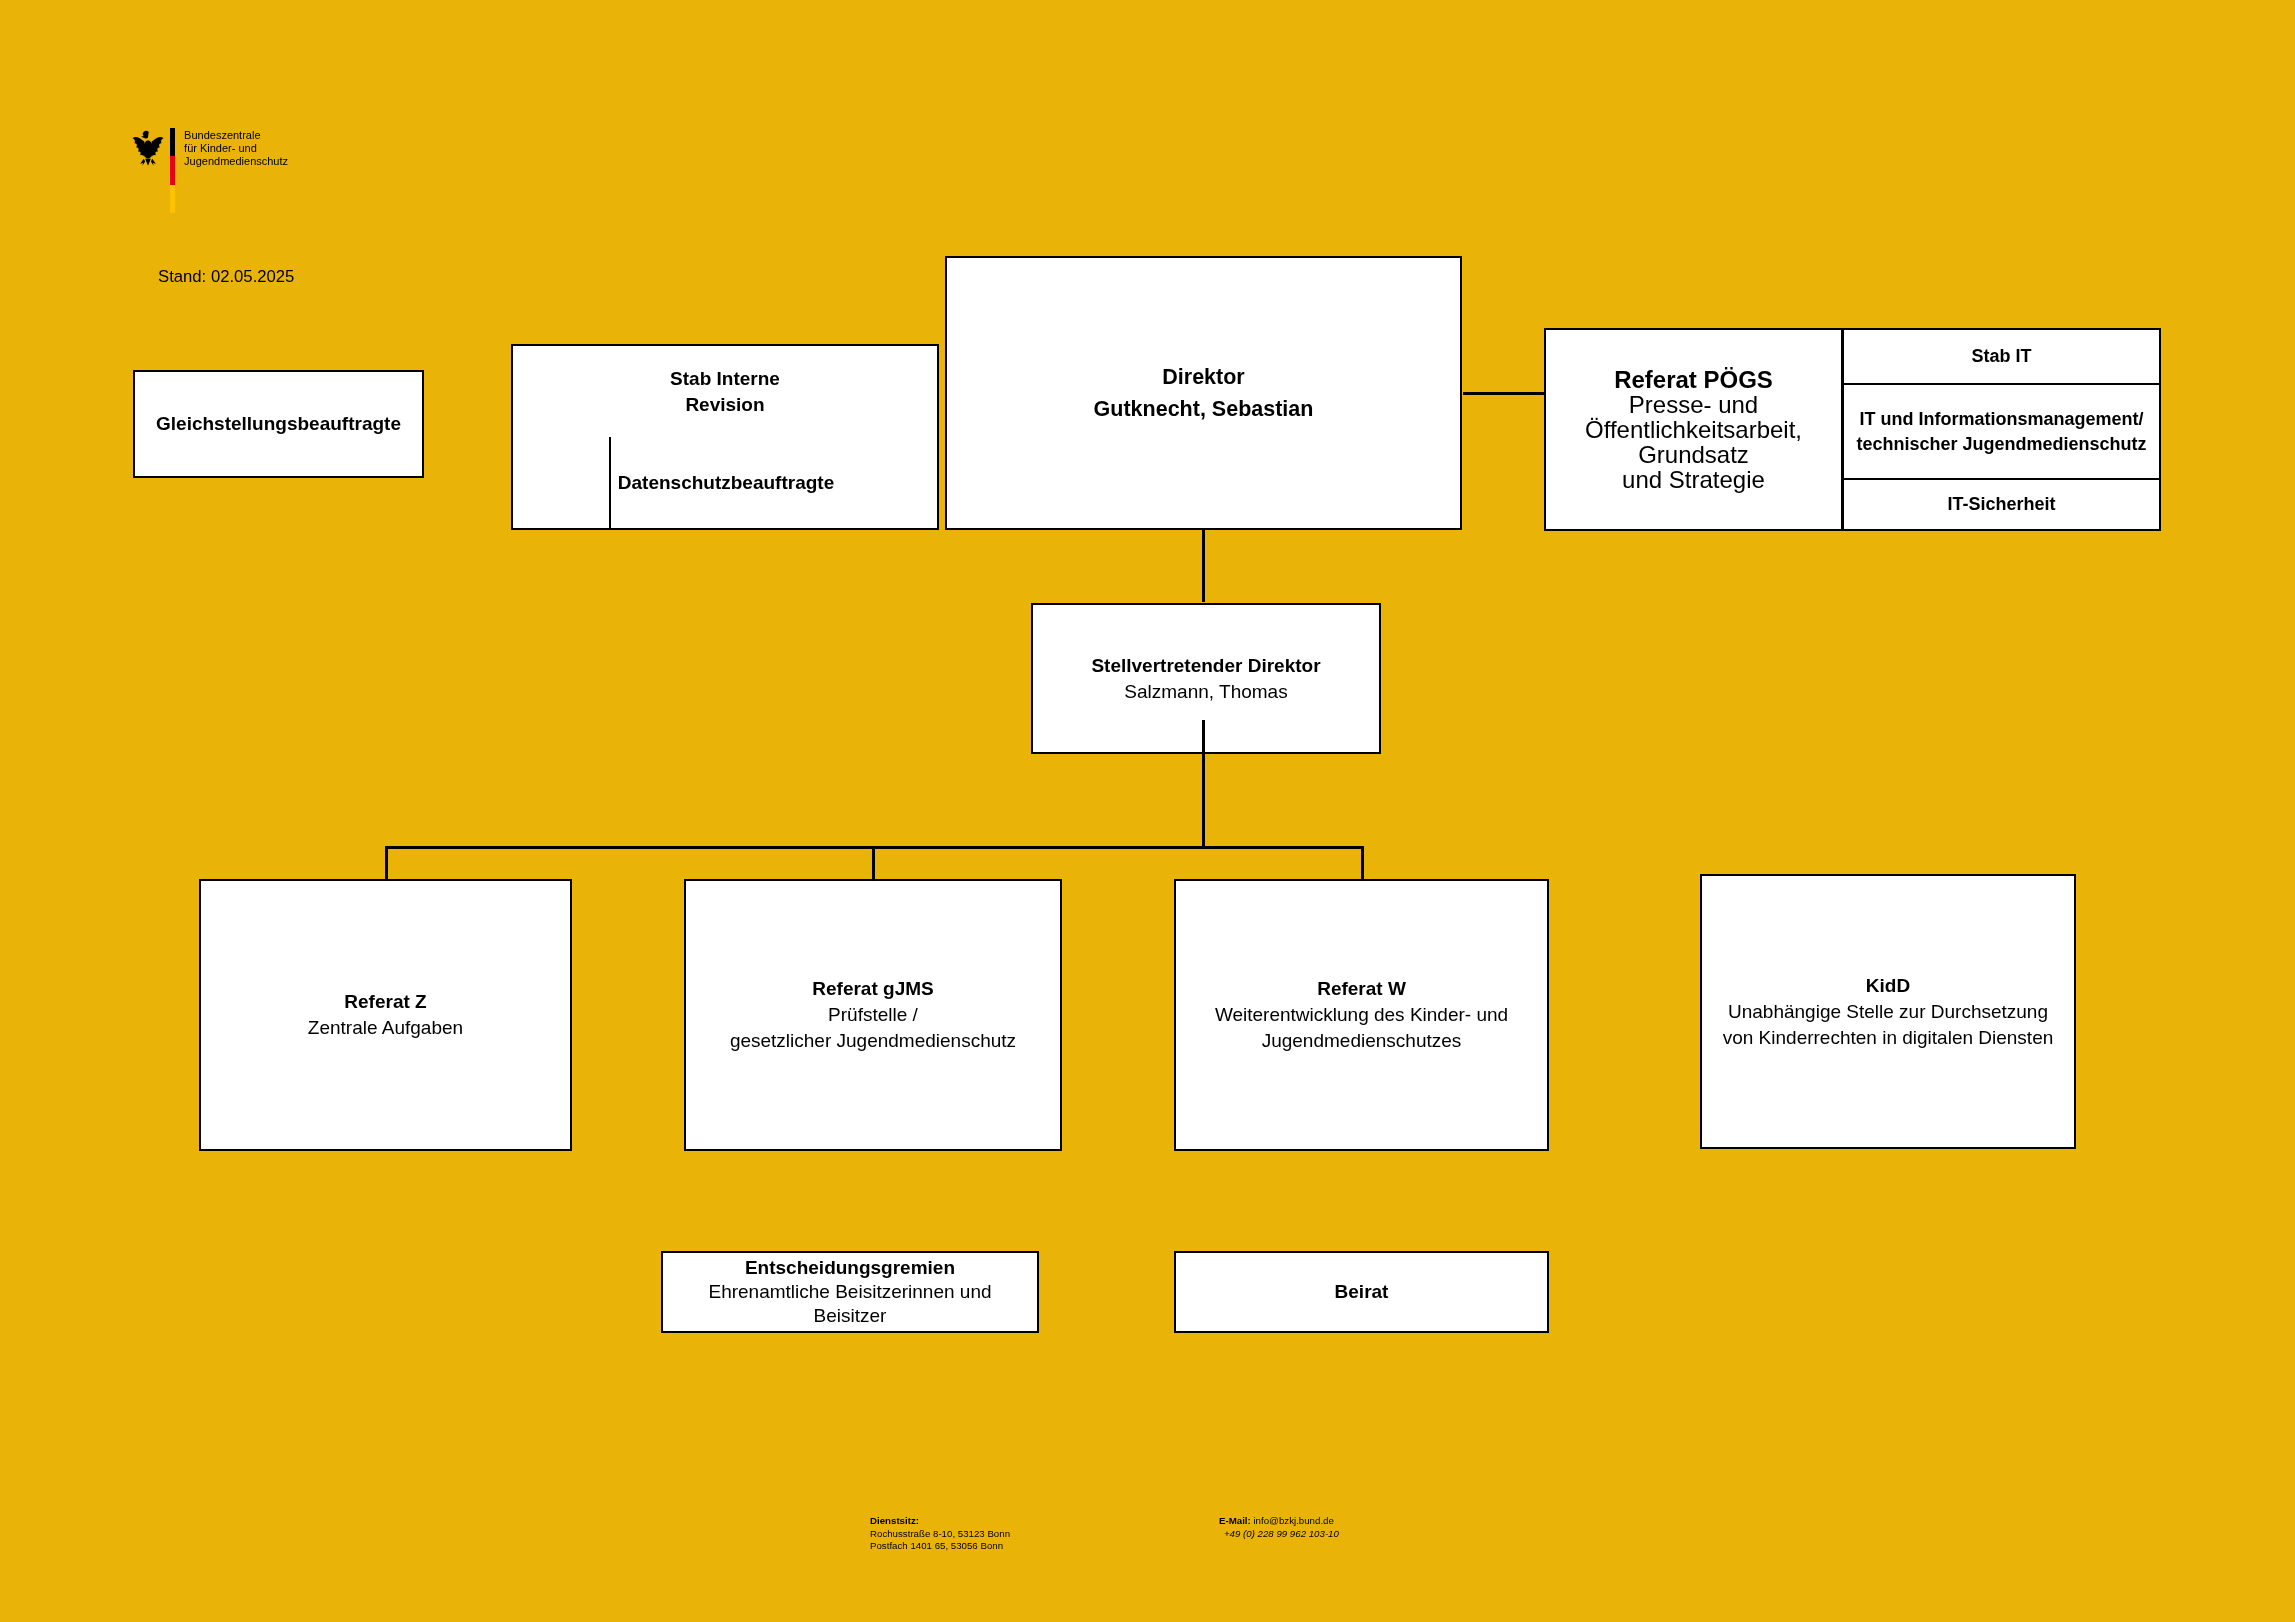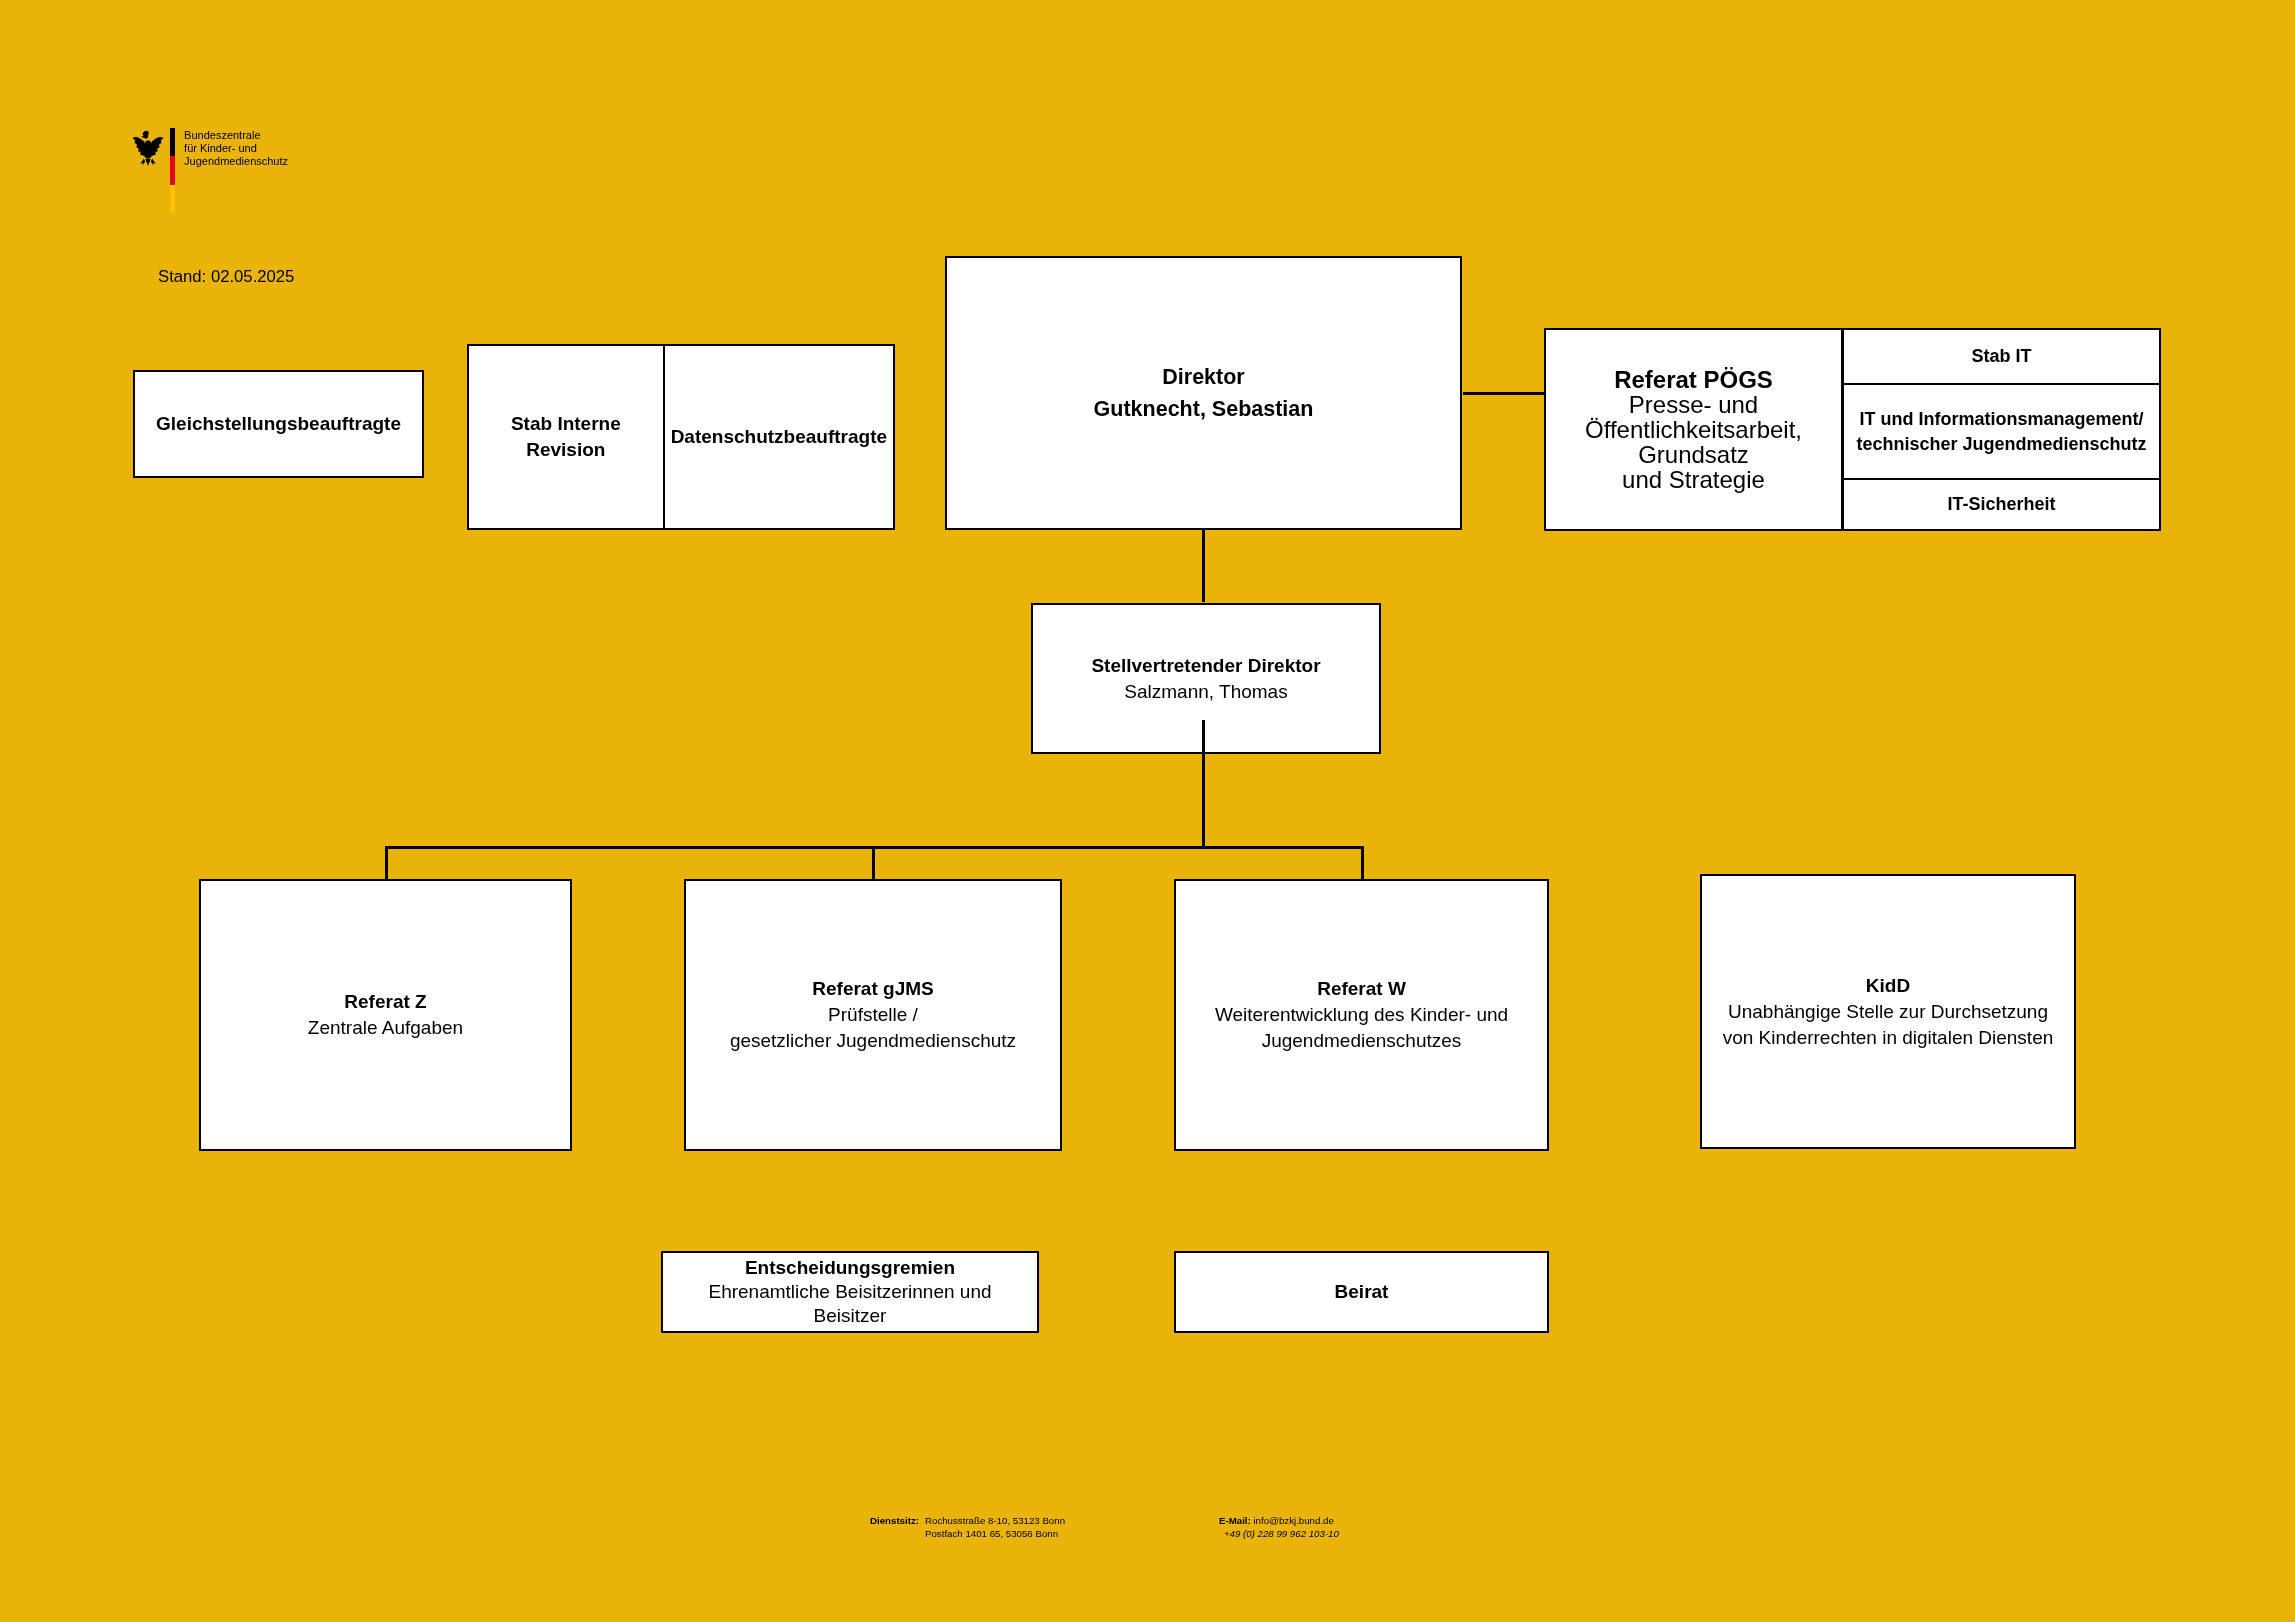--- a/index.html
+++ b/index.html
@@ -36,28 +36,28 @@
   .logo-text{margin-left:9px;font-size:11px;line-height:13px;font-weight:normal;margin-top:1.4px;white-space:pre-line;}
 
   .stand{position:absolute;left:158px;top:267px;font-size:16.7px;}
 
   
   .cell{
     display:flex;flex-direction:column;align-items:center;justify-content:center;
     text-align:center;box-sizing:border-box;height:100%;
   }
 
-  .stab-compound{flex-direction:row;padding:0;}
+  .stab-compound{flex-direction:column;padding:0;margin-left:44px;}
   .stab-compound .cell+.cell{border-left:2.1px solid #000;}
 
   .it-col{position:absolute;box-sizing:border-box;border:2.1px solid #000;background:#fff;display:flex;flex-direction:column;}
   .it-col .cell{width:100%;font-size:18px;line-height:25px;font-weight:bold;}
   .it-col .cell+.cell{border-top:2.1px solid #000;height:auto;}
 
-  .footer{position:absolute;top:1515px;font-size:9.7px;line-height:12.5px;}
+  .footer{position:absolute;top:1515px;font-size:9.7px;line-height:12.5px;flex-direction:column;}
   .footer .lbl{font-weight:bold;}
   .footer-left{left:870px;display:flex;}
   .footer-left .lbl{width:55px;}
   .footer-right{left:1219px;}
 </style>
 </head>
 <body>
 
 <div class="page">
 

